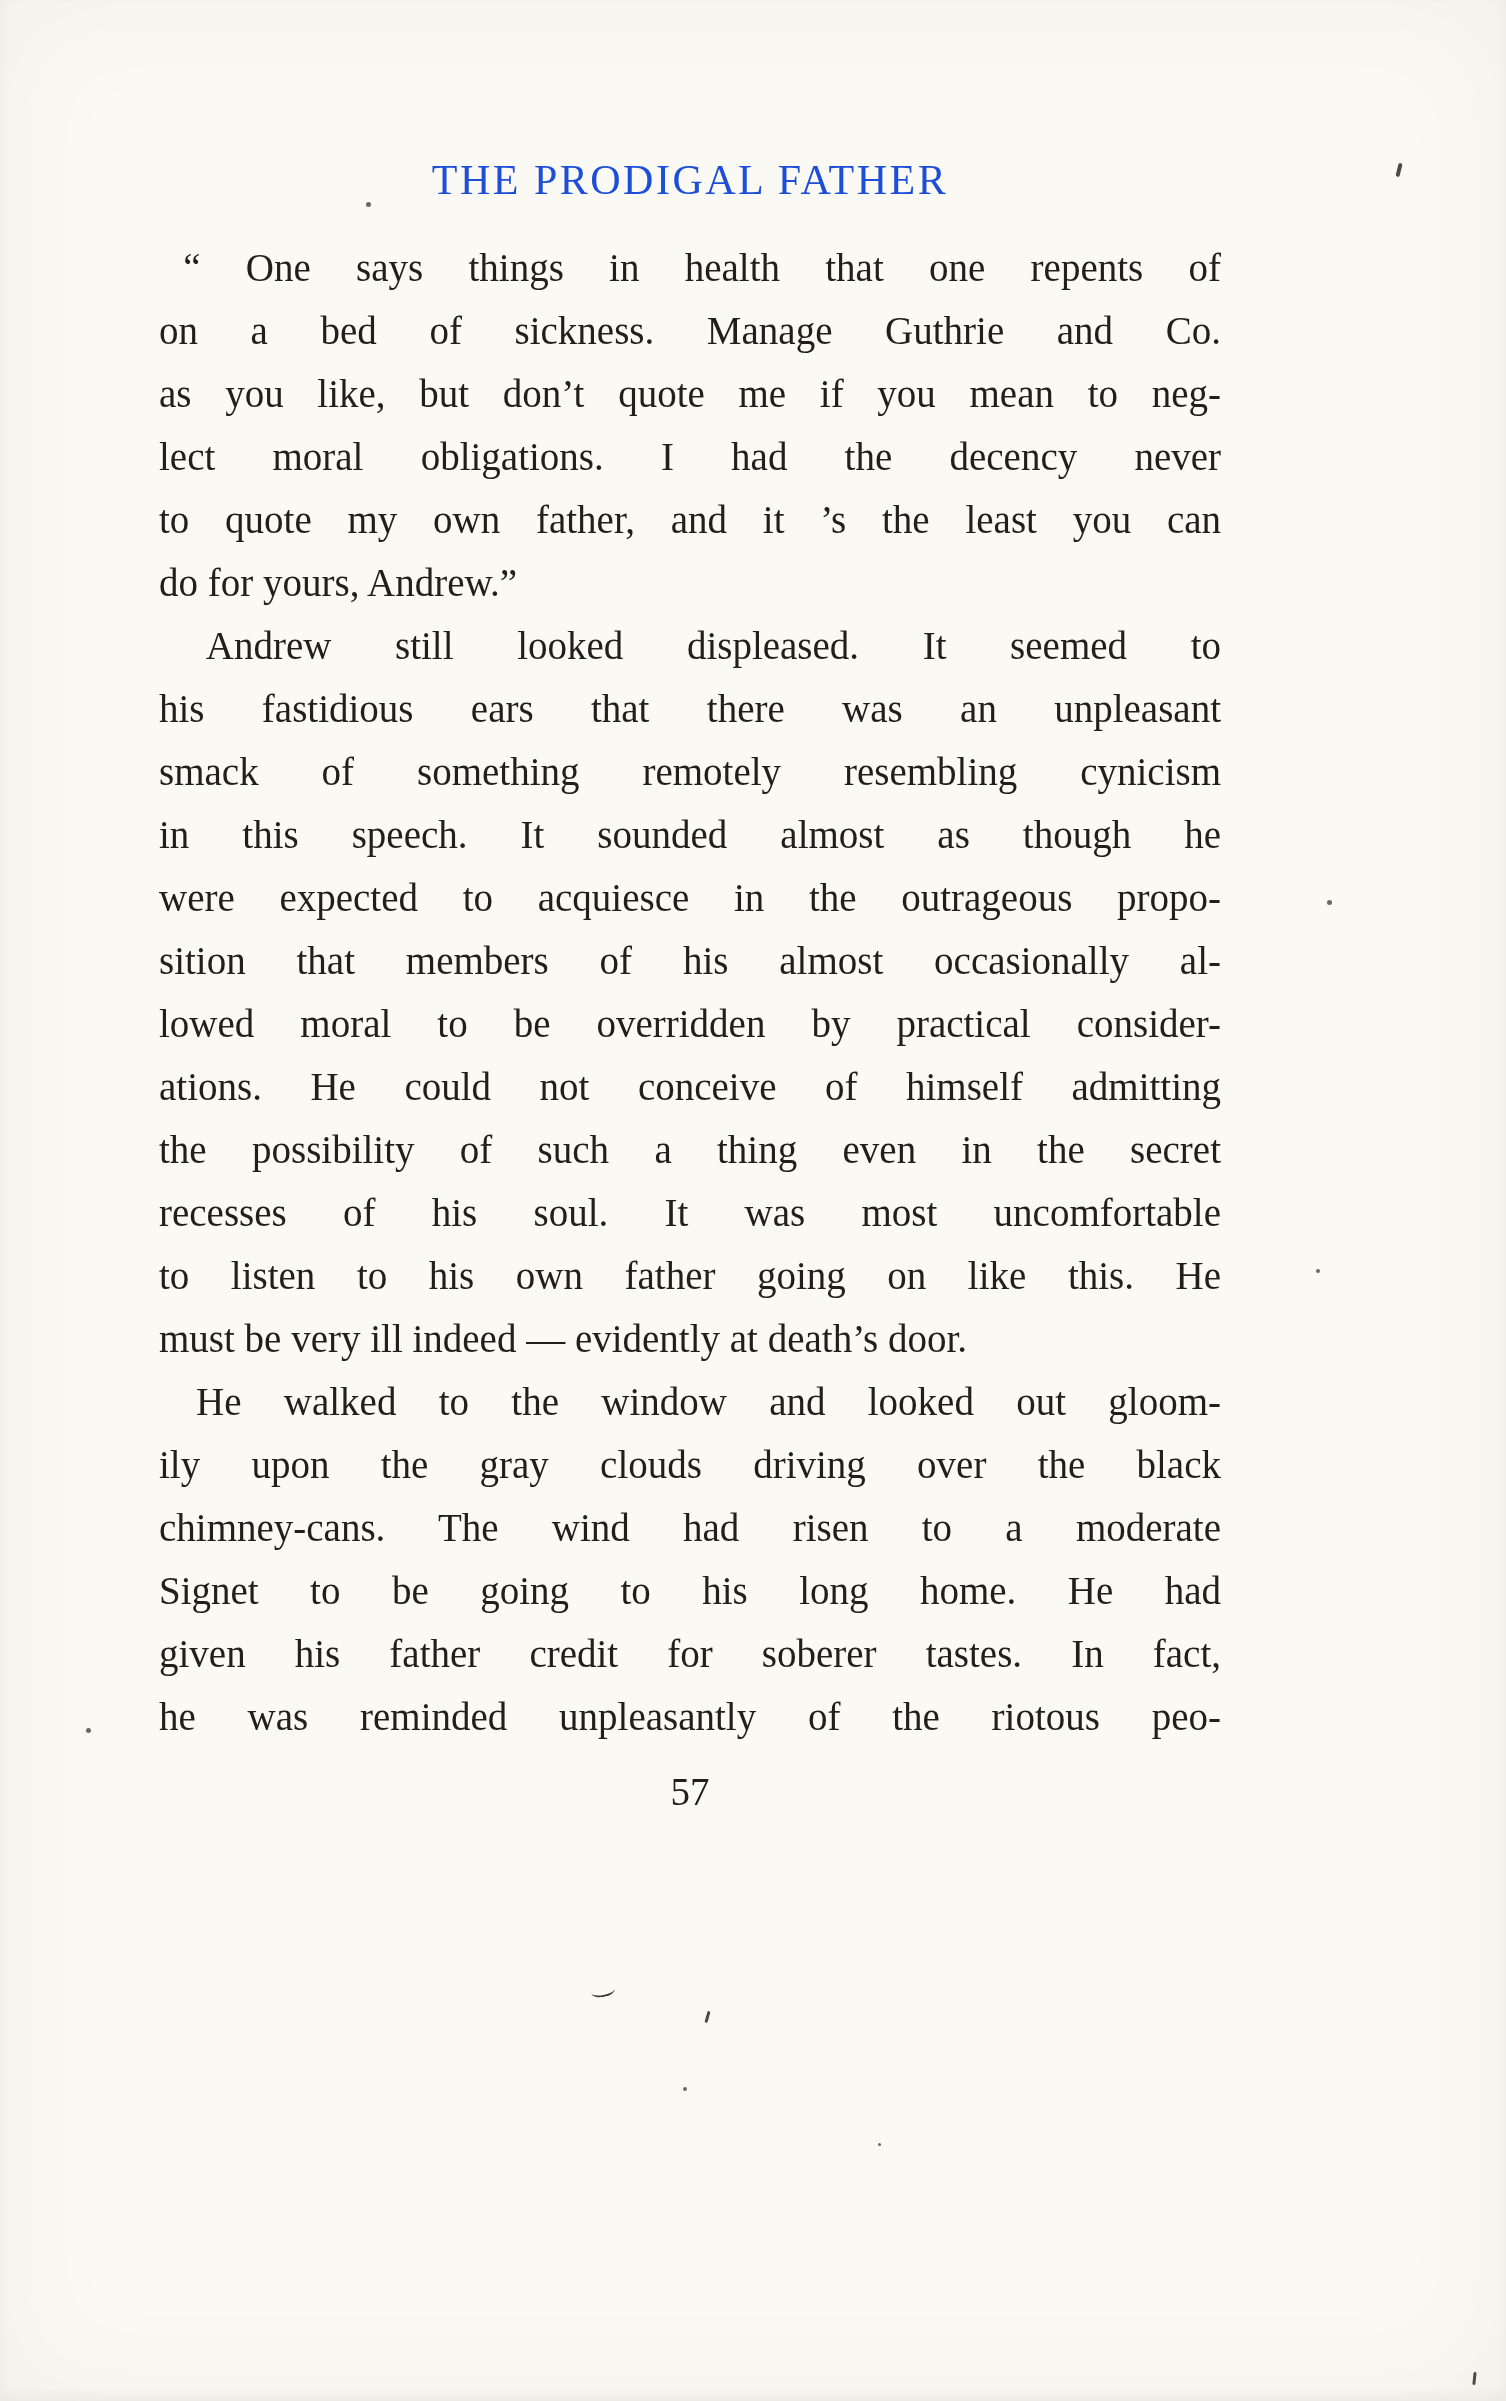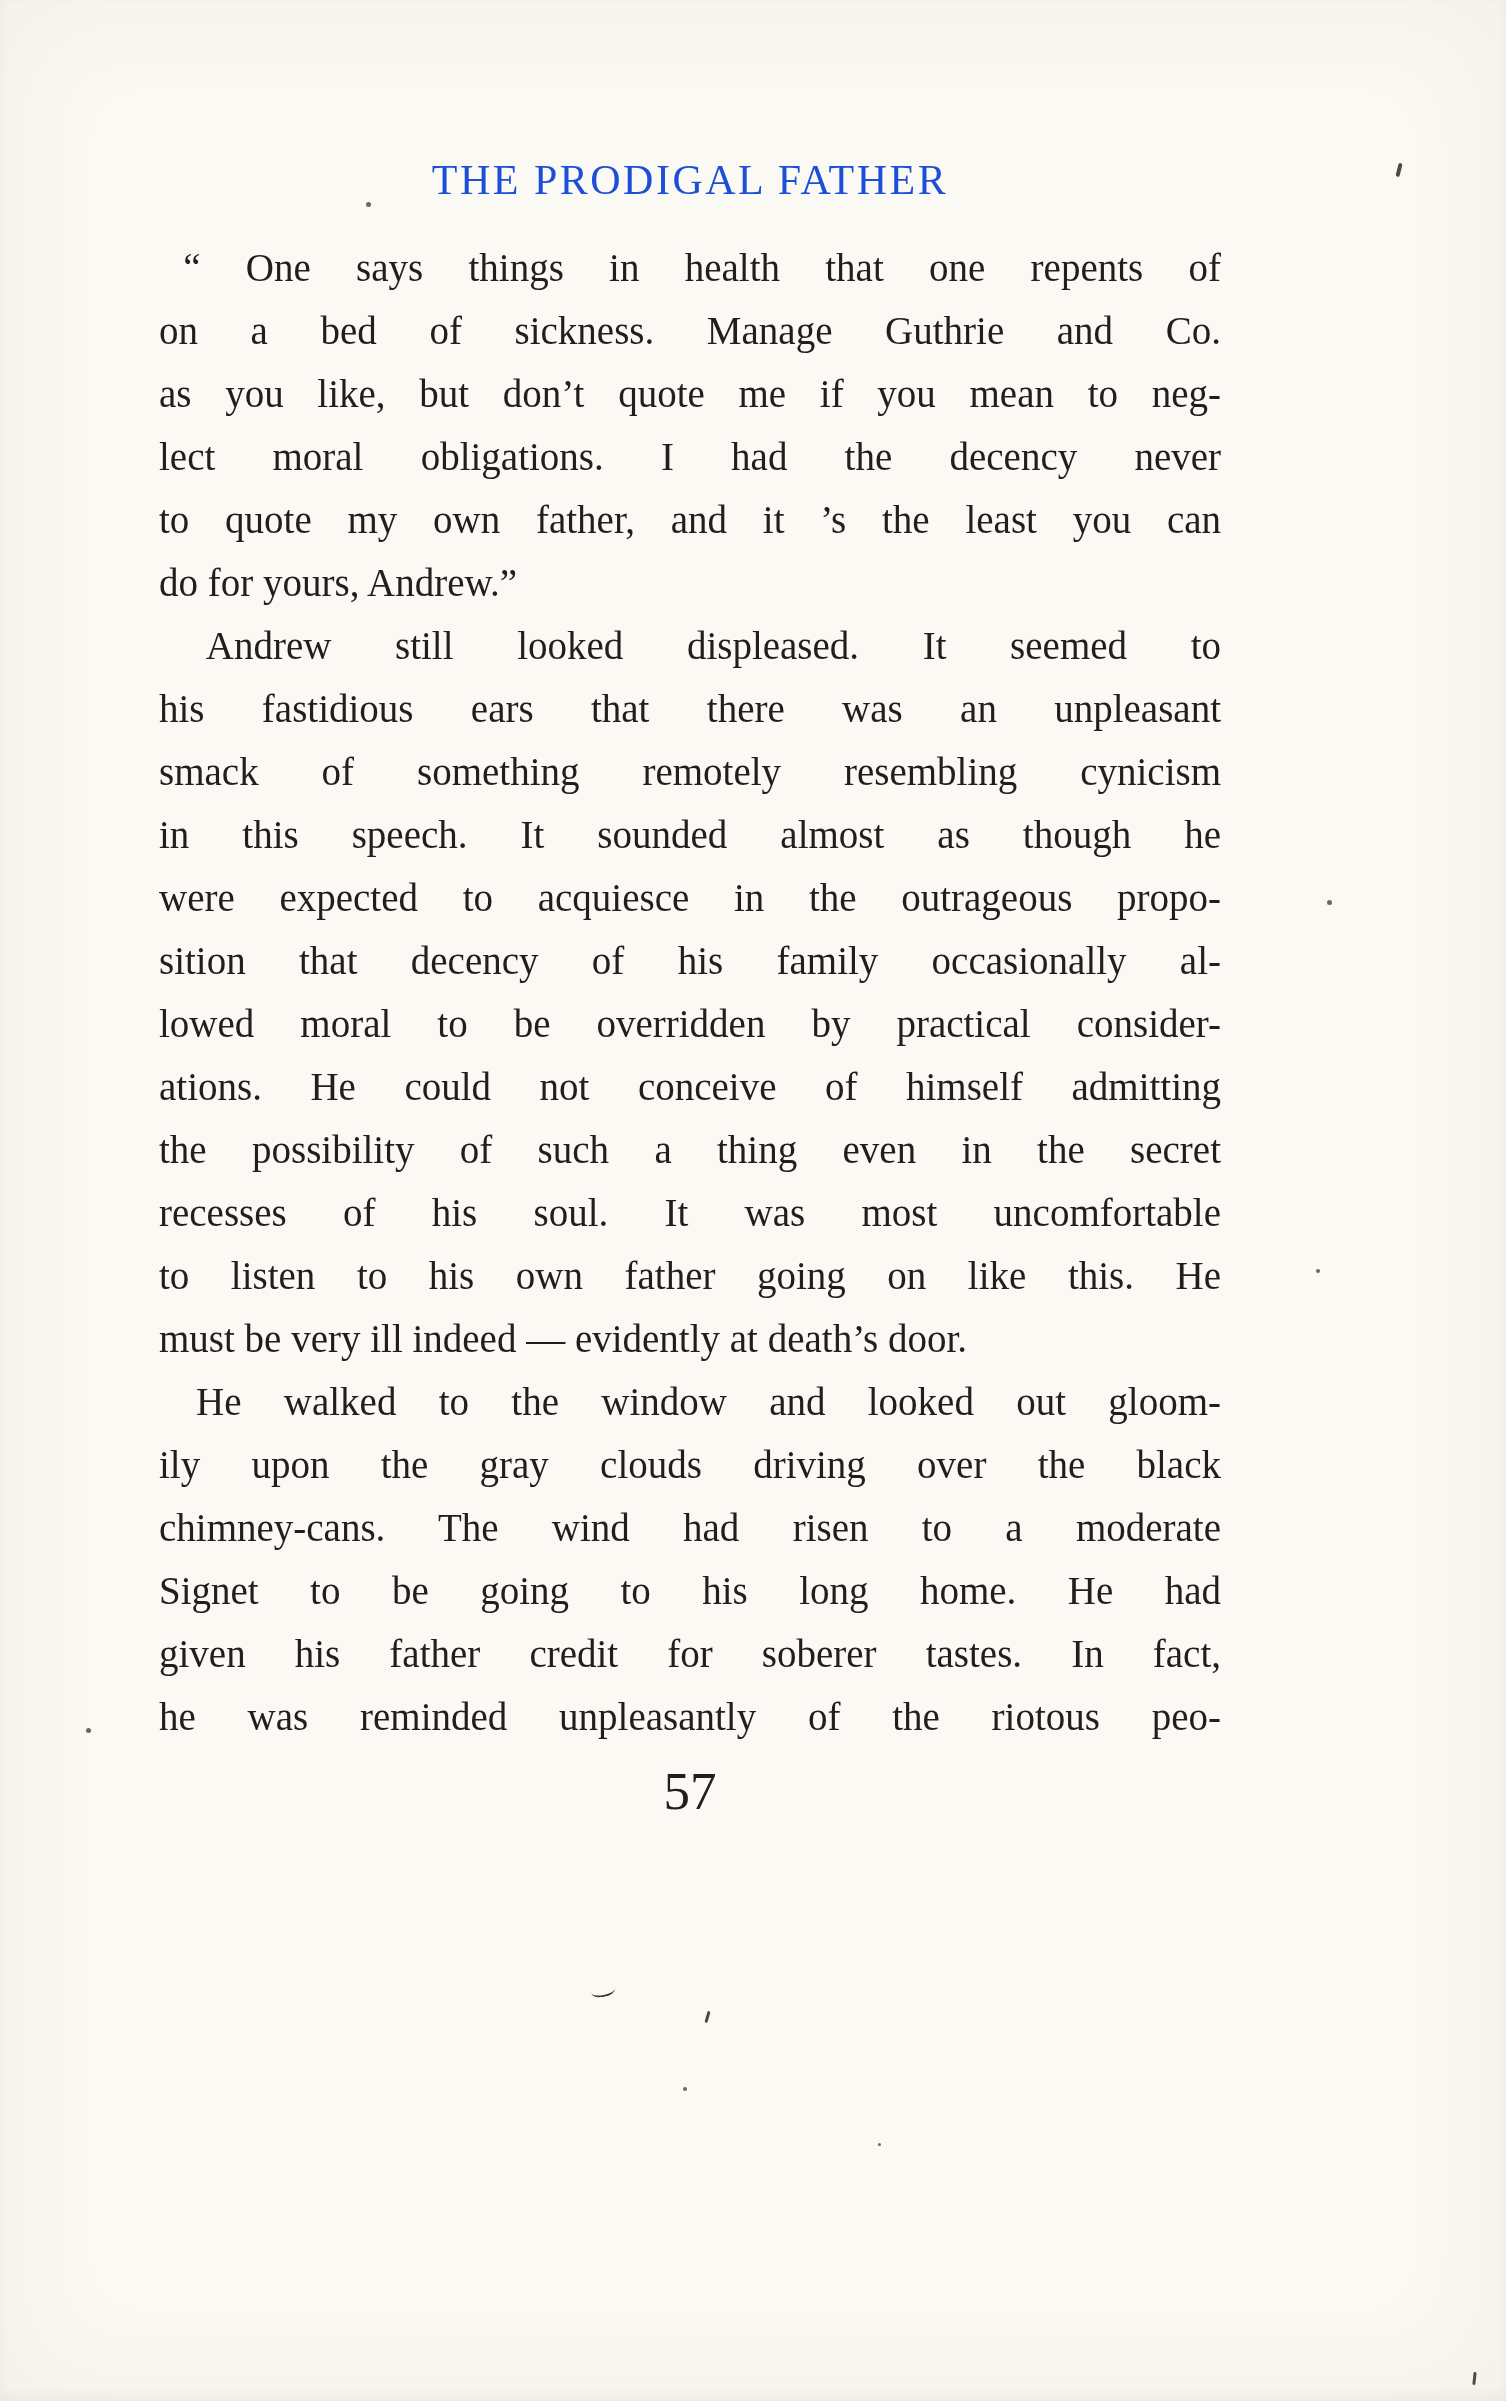--- a/index.html
+++ b/index.html
@@ -49,21 +49,21 @@
   .paragraph:nth-of-type(2) > .line:last-child {
     text-align-last: left;
   }
   
   .paragraph:nth-of-type(1) > .line:first-child { text-indent: 0.62em; }
   .paragraph:nth-of-type(2) > .line:first-child { text-indent: 1.2em; }
   .paragraph:nth-of-type(3) > .line:first-child { text-indent: 0.95em; }
 
   .page-number {
     margin-top: 12px;
-    font-size: 53px;
+    font-size: 39px;
     line-height: 63px;
     text-align: center;
     color: #211e1b;
   }
 
   
   .artifact { position: absolute; pointer-events: none; }
   .a-dot { border-radius: 50%; background: #6d675e; }
   .a-stroke { border-radius: 2.5px; background: #4e4a43; }
   .a-curve {
@@ -112,21 +112,21 @@
           <div class="line">lect moral obligations. I had the decency never</div>
           <div class="line">to quote my own father, and it ’s the least you can</div>
           <div class="line">do for yours, Andrew.”</div>
         </div>
         <div class="paragraph">
           <div class="line">Andrew still looked displeased. It seemed to</div>
           <div class="line">his fastidious ears that there was an unpleasant</div>
           <div class="line">smack of something remotely resembling cynicism</div>
           <div class="line">in this speech. It sounded almost as though he</div>
           <div class="line">were expected to acquiesce in the outrageous propo-</div>
-          <div class="line">sition that decency of his family occasionally al-</div>
+          <div class="line">sition that members of his almost occasionally al-</div>
           <div class="line">lowed moral to be overridden by practical consider-</div>
           <div class="line">ations. He could not conceive of himself admitting</div>
           <div class="line">the possibility of such a thing even in the secret</div>
           <div class="line">recesses of his soul. It was most uncomfortable</div>
           <div class="line">to listen to his own father going on like this. He</div>
           <div class="line">must be very ill indeed — evidently at death’s door.</div>
         </div>
         <div class="paragraph">
           <div class="line">He walked to the window and looked out gloom-</div>
           <div class="line">ily upon the gray clouds driving over the black</div>

